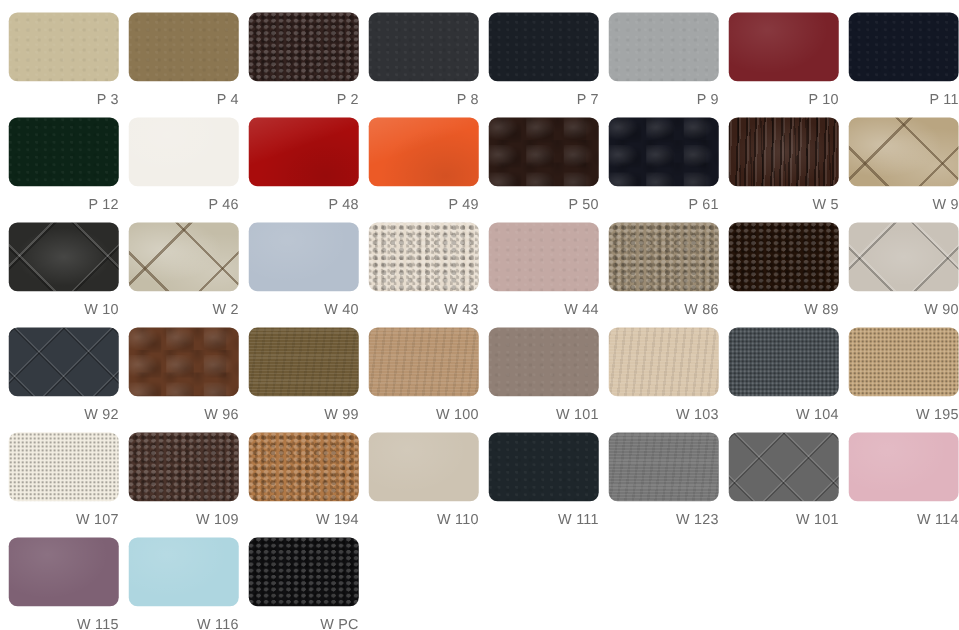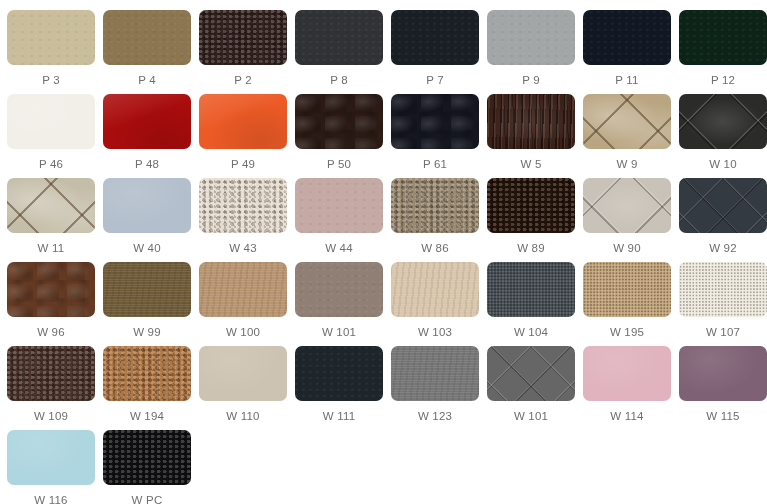--- a/index.html
+++ b/index.html
@@ -16,21 +16,21 @@
     grid-template-columns: repeat(8, 88px);
     column-gap: 8px;
     row-gap: 0px;
     padding: 10px 7px 0 7px;
   }
   .swatch-cell {
     width: 88px;
     height: 84px;
     display: flex;
     flex-direction: column;
-    align-items: center;
+    align-items: flex-end;
   }
   .swatch-chip {
     width: 88px;
     height: 55px;
     border-radius: 7px;
     position: relative;
     overflow: hidden;
     flex: 0 0 auto;
   }
   .swatch-chip .tex {
@@ -193,20 +193,26 @@
       </div>
       <div class="swatch-label">P 7</div>
     </div>
     <div class="swatch-cell">
       <div class="swatch-chip" title="P 9" style="background: rgb(163, 166, 167);">
         <div class="tex t-grain"></div>
       </div>
       <div class="swatch-label">P 9</div>
     </div>
     <div class="swatch-cell">
+      <div class="swatch-chip" title="P 10" style="background: rgb(122, 34, 41);">
+        <div class="tex t-smooth"></div>
+      </div>
+      <div class="swatch-label">P 10</div>
+    </div>
+    <div class="swatch-cell">
       <div class="swatch-chip" title="P 11" style="background: rgb(18, 23, 36);">
         <div class="tex t-grain"></div>
       </div>
       <div class="swatch-label">P 11</div>
     </div>
     <div class="swatch-cell">
       <div class="swatch-chip" title="P 12" style="background: rgb(12, 36, 23);">
         <div class="tex t-grain"></div>
       </div>
       <div class="swatch-label">P 12</div>
@@ -256,21 +262,21 @@
     <div class="swatch-cell">
       <div class="swatch-chip" title="W 10" style="background: rgb(43, 43, 41);">
         <div class="tex t-quilt"></div>
       </div>
       <div class="swatch-label">W 10</div>
     </div>
     <div class="swatch-cell">
       <div class="swatch-chip" title="W 11" style="background: rgb(196, 189, 168);">
         <div class="tex t-quilt-stitch"></div>
       </div>
-      <div class="swatch-label">W 11</div>
+      <div class="swatch-label">W 2</div>
     </div>
     <div class="swatch-cell">
       <div class="swatch-chip" title="W 40" style="background: rgb(180, 191, 205);">
         <div class="tex t-smooth"></div>
       </div>
       <div class="swatch-label">W 40</div>
     </div>
     <div class="swatch-cell">
       <div class="swatch-chip" title="W 43" style="background: rgb(230, 220, 206);">
         <div class="tex t-pebble"></div>

